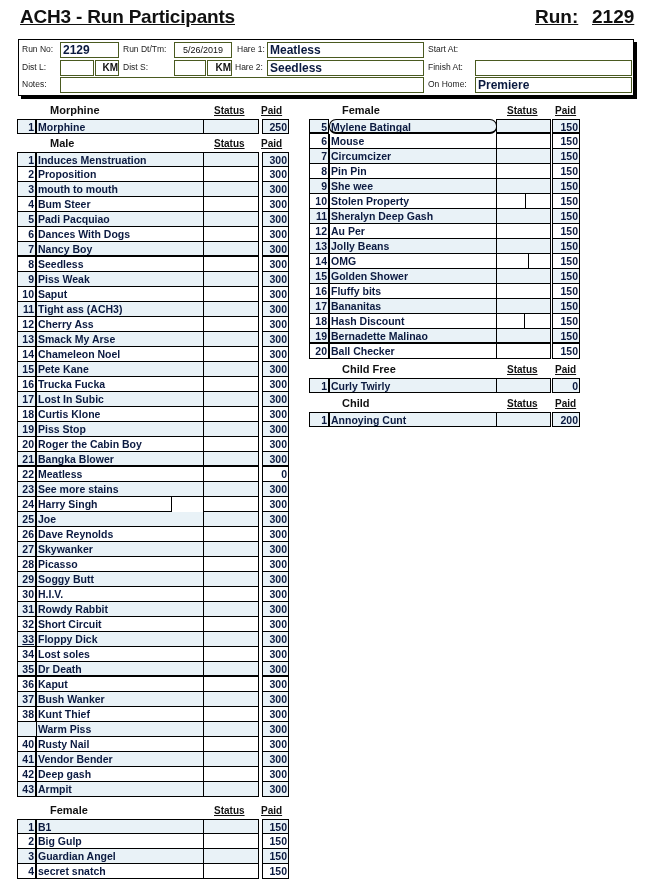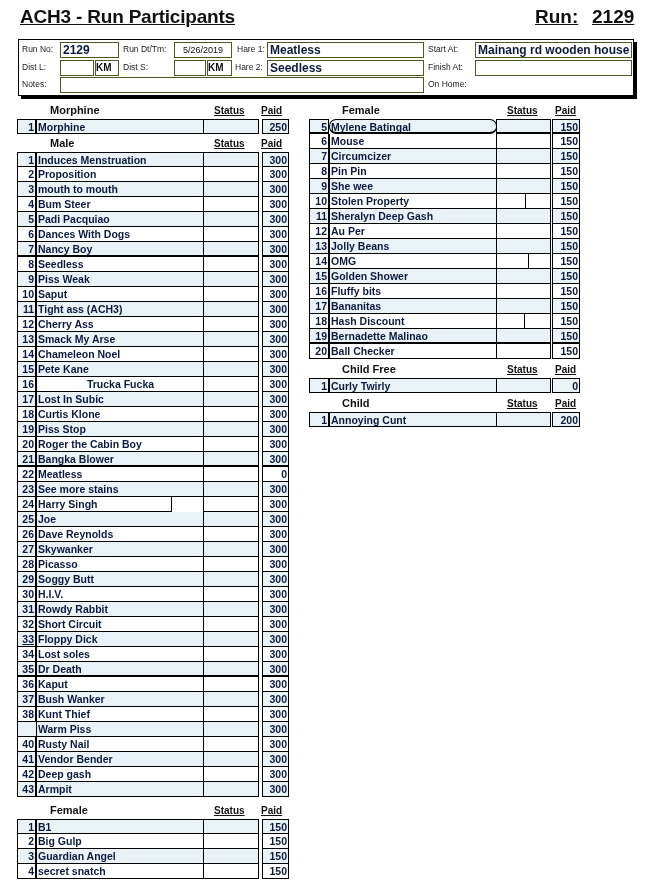--- a/index.html
+++ b/index.html
@@ -11,21 +11,21 @@
            text-decoration:underline; color:#111; }
   .run-num { position:absolute; left:592px; top:6px; font-size:19px; font-weight:bold;
            text-decoration:underline; color:#111; }
   .hdr { position:absolute; left:18px; top:39px; width:614px; height:55px;
          border:1px solid #000; box-shadow:3px 3px 0 #000; background:#fff; }
   .lbl { position:absolute; font-size:8.5px; color:#222; white-space:nowrap; }
   .fld { position:absolute; border:1px solid #4a5a20; height:16px; box-sizing:border-box;
          font-size:12px; font-weight:bold; color:#0b1a40; line-height:14px; padding-left:2px;
          white-space:nowrap; overflow:hidden; }
   .fld.sm { font-size:9px; font-weight:normal; text-align:center; padding:0; line-height:14px; color:#111; }
-  .fld.km { font-size:10px; text-align:left; padding:0; color:#111; }
+  .fld.km { font-size:10px; text-align:right; padding:0; color:#111; }
   .sec-title { position:absolute; font-size:11px; font-weight:bold; color:#111; }
   .sec-status, .sec-paid { position:absolute; font-size:10px; font-weight:bold; color:#111;
          text-decoration:underline; }
   .tbl { position:absolute; }
   .row { position:relative; height:15px; }
   .cell { position:absolute; top:0; height:15px; box-sizing:border-box; font-size:10.5px;
           font-weight:bold; line-height:14px; color:#0b1a40; white-space:nowrap; overflow:hidden;
           border:1px solid #000; border-top:none; }
   .row.first .cell { border-top:1px solid #000; }
   .row.shade .cell { background:#e9f2f7; }
@@ -42,36 +42,36 @@
 <div class="run-num">2129</div>
 
 <div class="hdr">
   <span class="lbl" style="left:3px;top:4px">Run No:</span>
   <div class="fld" style="left:41px;top:2px;width:59px">2129</div>
   <span class="lbl" style="left:104px;top:4px">Run Dt/Tm:</span>
   <div class="fld sm" style="left:155px;top:2px;width:58px">5/26/2019</div>
   <span class="lbl" style="left:218px;top:4px">Hare 1:</span>
   <div class="fld" style="left:248px;top:2px;width:157px">Meatless</div>
   <span class="lbl" style="left:409px;top:4px">Start At:</span>
-  <div class="fld" style="left:456px;top:2px;width:157px">Mainang rd wooden house</div>
 
   <span class="lbl" style="left:3px;top:22px">Dist L:</span>
   <div class="fld" style="left:41px;top:20px;width:34px"></div>
   <div class="fld km" style="left:76px;top:20px;width:24px;font-weight:bold">KM</div>
   <span class="lbl" style="left:104px;top:22px">Dist S:</span>
   <div class="fld" style="left:155px;top:20px;width:32px"></div>
   <div class="fld km" style="left:188px;top:20px;width:25px;font-weight:bold">KM</div>
   <span class="lbl" style="left:216px;top:22px">Hare 2:</span>
   <div class="fld" style="left:248px;top:20px;width:157px">Seedless</div>
   <span class="lbl" style="left:409px;top:22px">Finish At:</span>
   <div class="fld" style="left:456px;top:20px;width:157px"></div>
 
   <span class="lbl" style="left:3px;top:39px">Notes:</span>
   <div class="fld" style="left:41px;top:37px;width:364px"></div>
   <span class="lbl" style="left:409px;top:39px">On Home:</span>
+  <div class="fld" style="left:456px;top:37px;width:157px">Premiere</div>
 </div>
 
 <div id="sections">
     <div class="sec-title" style="left: 50px; top: 104px;">Morphine</div>
     <div class="sec-status" style="left: 214px; top: 105px;">Status</div>
     <div class="sec-paid" style="left: 261px; top: 105px;">Paid</div>
     <div class="tbl" style="left: 0px; top: 119px;">
       <div class="row first shade">
         <div class="cell c-num" style="left: 17px; width: 19px;">1</div>
         <div class="cell c-name" style="left: 36px; width: 168px;">Morphine</div>
@@ -168,21 +168,21 @@
         <div class="cell c-paid" style="left: 262px; width: 27px;">300</div>
       </div>
       <div class="row shade">
         <div class="cell c-num" style="left: 17px; width: 19px;">15</div>
         <div class="cell c-name" style="left: 36px; width: 168px;">Pete Kane</div>
         <div class="cell c-status" style="left: 203px; width: 56px;"></div>
         <div class="cell c-paid" style="left: 262px; width: 27px;">300</div>
       </div>
       <div class="row">
         <div class="cell c-num" style="left: 17px; width: 19px;">16</div>
-        <div class="cell c-name" style="left: 36px; width: 168px; text-align: center;">Trucka Fucka</div>
+        <div class="cell c-name" style="left: 36px; width: 168px;">Trucka Fucka</div>
         <div class="cell c-status" style="left: 203px; width: 56px;"></div>
         <div class="cell c-paid" style="left: 262px; width: 27px;">300</div>
       </div>
       <div class="row shade">
         <div class="cell c-num" style="left: 17px; width: 19px;">17</div>
         <div class="cell c-name" style="left: 36px; width: 168px;">Lost In Subic</div>
         <div class="cell c-status" style="left: 203px; width: 56px;"></div>
         <div class="cell c-paid" style="left: 262px; width: 27px;">300</div>
       </div>
       <div class="row">

